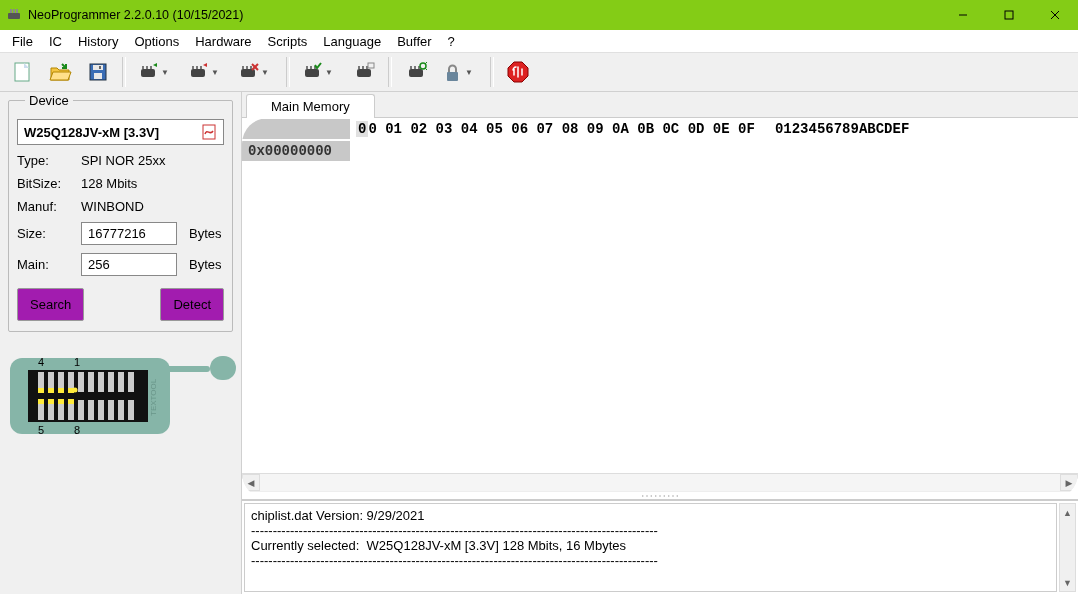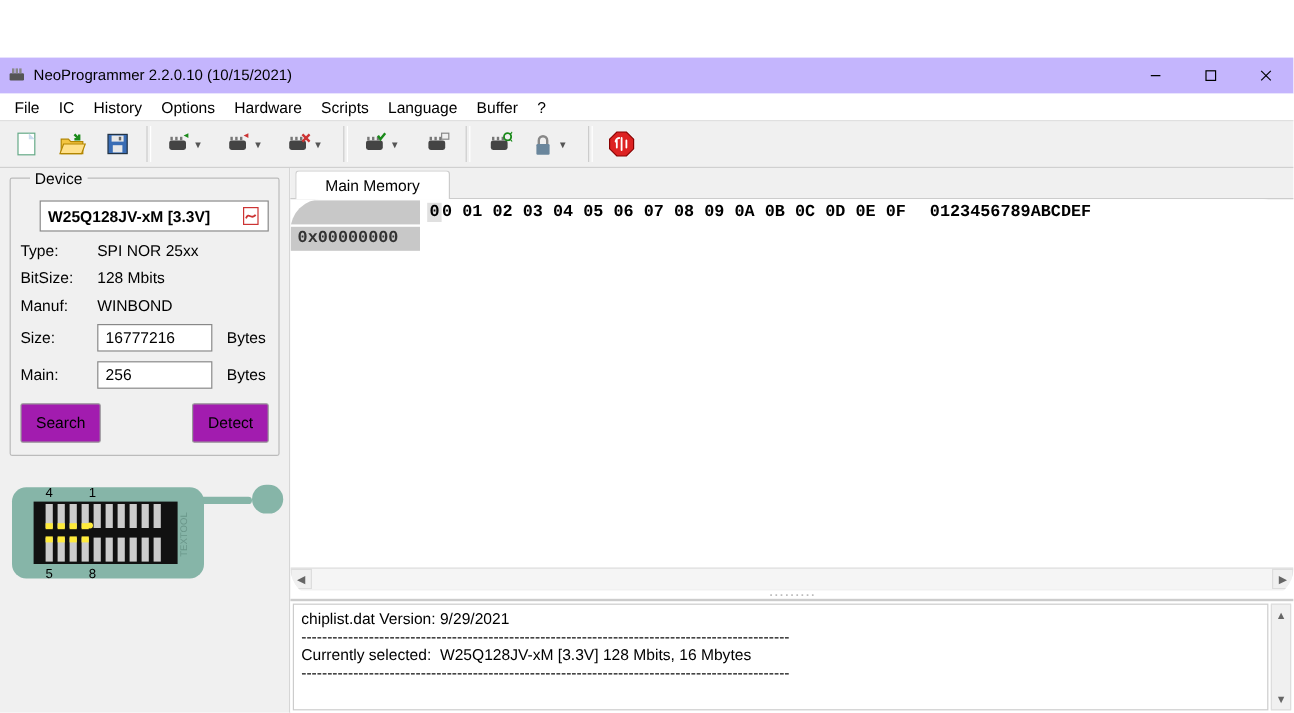--- a/index.html
+++ b/index.html
@@ -15,23 +15,22 @@
     display: flex;
     flex-direction: column;
   }
 
   
   .titlebar {
     height: 30px;
     display: flex;
     align-items: center;
     padding-left: 6px;
-    background: #c4b5fd;
+    background: #84cc16;
     border-bottom: 0;
-    margin-top: 48px;
   }
   .titlebar .appicon {
     width: 16px; height: 16px; margin-right: 6px;
     display: inline-flex; align-items: center; justify-content: center;
   }
   .titlebar .title { flex: 1; font-size: 12.5px; }
   .winbtns { display: flex; }
   .winbtn {
     width: 46px; height: 30px; display: flex; align-items: center; justify-content: center;
     font-size: 14px;
@@ -103,21 +102,20 @@
   }
   .devicefield {
     background: #fff;
     border: 1px solid #888;
     padding: 4px 6px;
     display: flex;
     align-items: center;
     justify-content: space-between;
     font-weight: bold;
     font-size: 13px;
-    margin-left: 16px;
   }
   .pdfico { width:16px; height:16px; }
 
   .kvrow {
     display: flex;
     align-items: center;
     margin-top: 8px;
     font-size: 13px;
     gap: 6px;
   }

